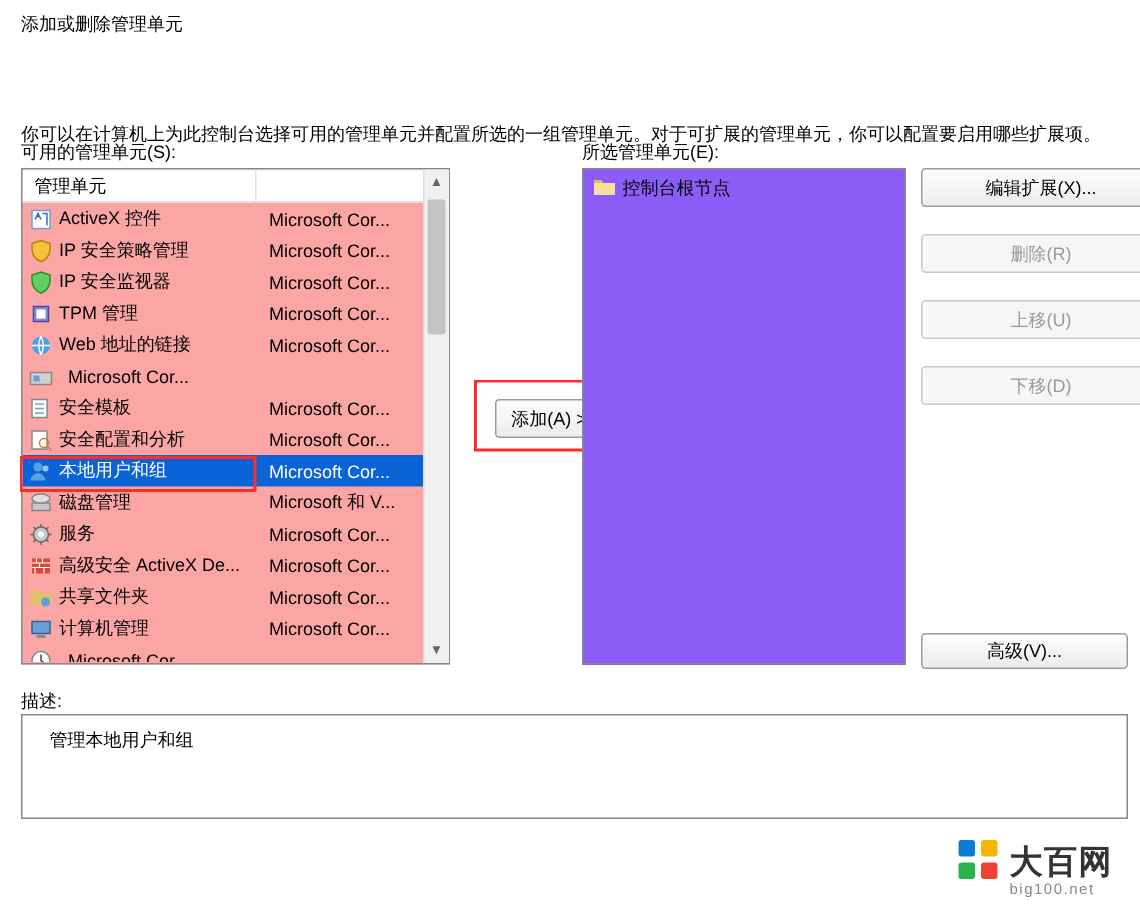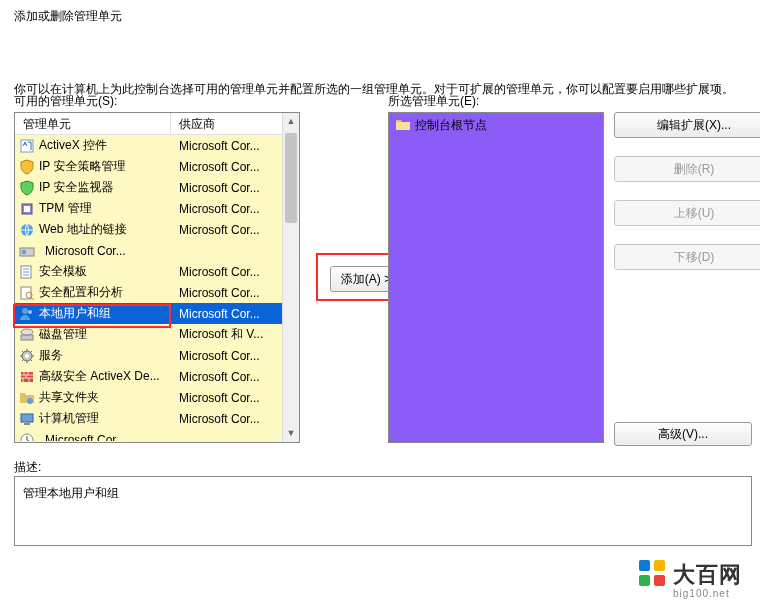--- a/index.html
+++ b/index.html
@@ -38,21 +38,21 @@
     top: 93px;
     font-size: 12px;
   }
   .avail-box {
     position: absolute;
     left: 14px;
     top: 112px;
     width: 286px;
     height: 331px;
     border: 1px solid #888;
-    background: #fef9c3;
+    background: #fca5a5;
     overflow: hidden;
   }
   .avail-head {
     display: flex;
     height: 22px;
     background: #fff;
     border-bottom: 1px solid #e0e0e0;
   }
   .head-cell {
     border-right: 1px solid #e0e0e0;
@@ -175,21 +175,21 @@
     font-size: 12px;
   }
   .desc-box {
     position: absolute;
     left: 14px;
     top: 476px;
     width: 738px;
     height: 70px;
     border: 1px solid #888;
     background: #fff;
-    padding: 8px 8px;
+    padding: 8px 18px;
     font-size: 12px;
   }
   .scrollbar-fake {
     position: absolute;
     right: 0;
     top: 0;
     bottom: 0;
     width: 17px;
     background: #f0f0f0;
     border-left: 1px solid #ddd;
@@ -246,21 +246,20 @@
 
 <div class="title">添加或删除管理单元</div>
 <div class="instruction">你可以在计算机上为此控制台选择可用的管理单元并配置所选的一组管理单元。对于可扩展的管理单元，你可以配置要启用哪些扩展项。</div>
 
 <div class="label-avail">可用的管理单元(S):</div>
 <div class="label-sel">所选管理单元(E):</div>
 
 <div class="avail-box">
   <div class="avail-head">
     <div class="head-cell col1">管理单元</div>
-    <div class="head-cell col2">供应商</div>
   </div>
   <div class="avail-list" id="avail-list">
       <div class="list-row">
         <span class="icon">
           <svg viewBox="0 0 16 16">
             <rect x="2" y="2" width="12" height="12" fill="#fff" stroke="#6aa0d8"></rect>
             <path d="M4 8l2-4 2 4M5 6h2M9 4h3v8" stroke="#3070c0" fill="none" stroke-width="1"></path>
           </svg>
         </span>
         <span class="c1">ActiveX 控件</span>

